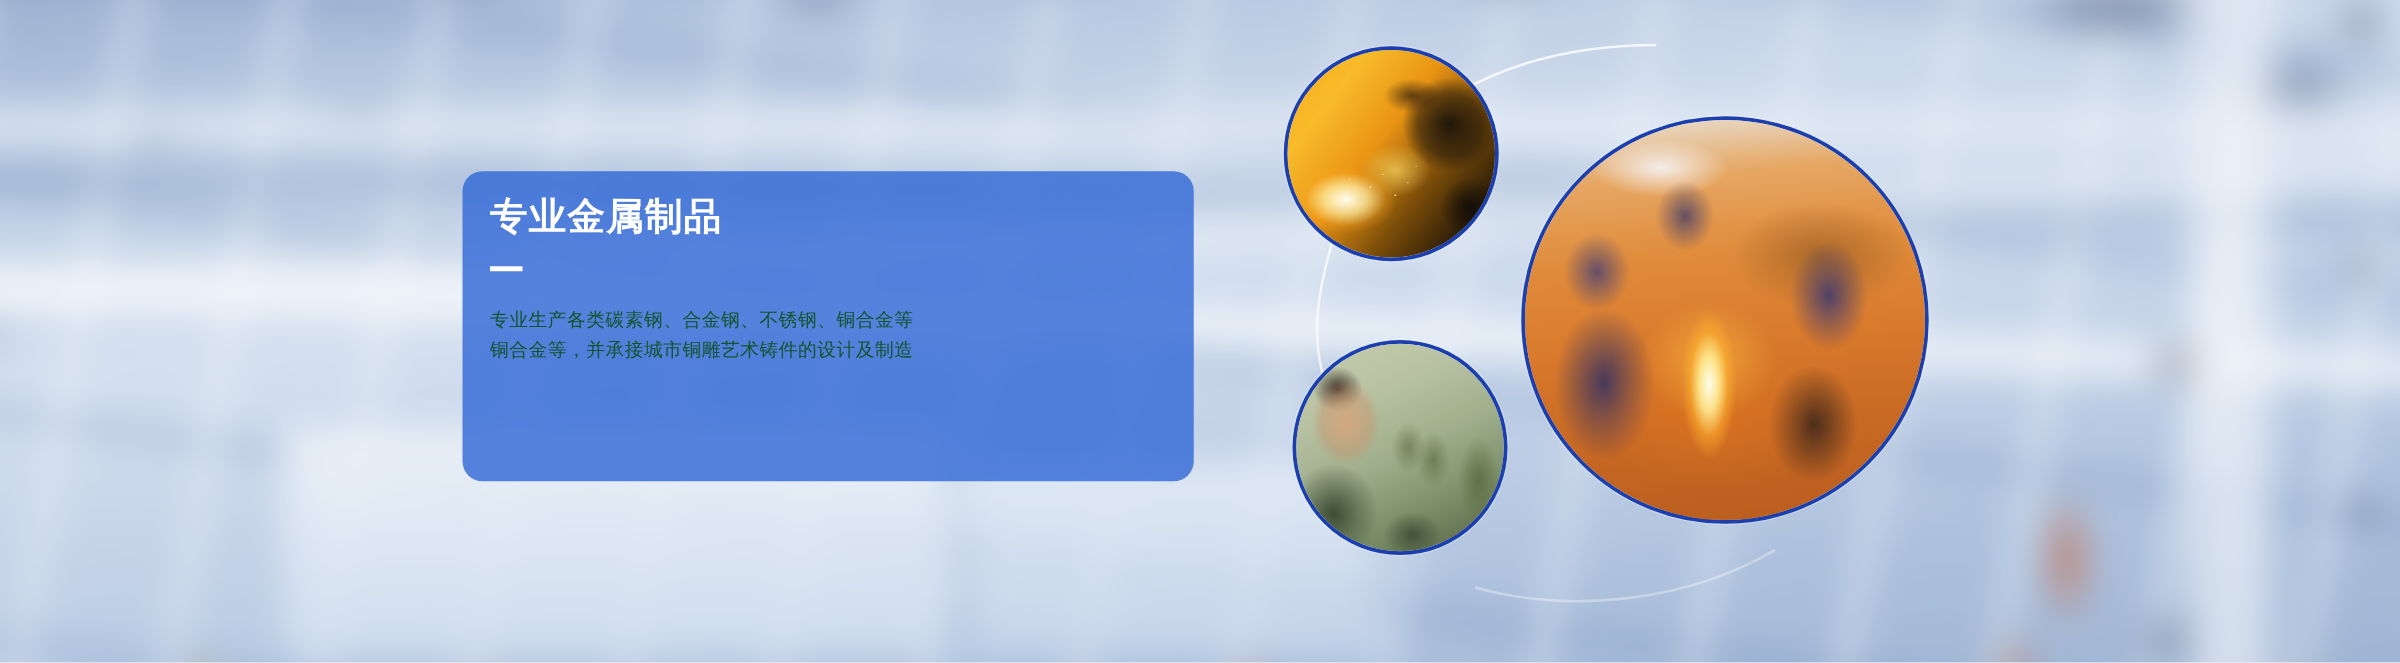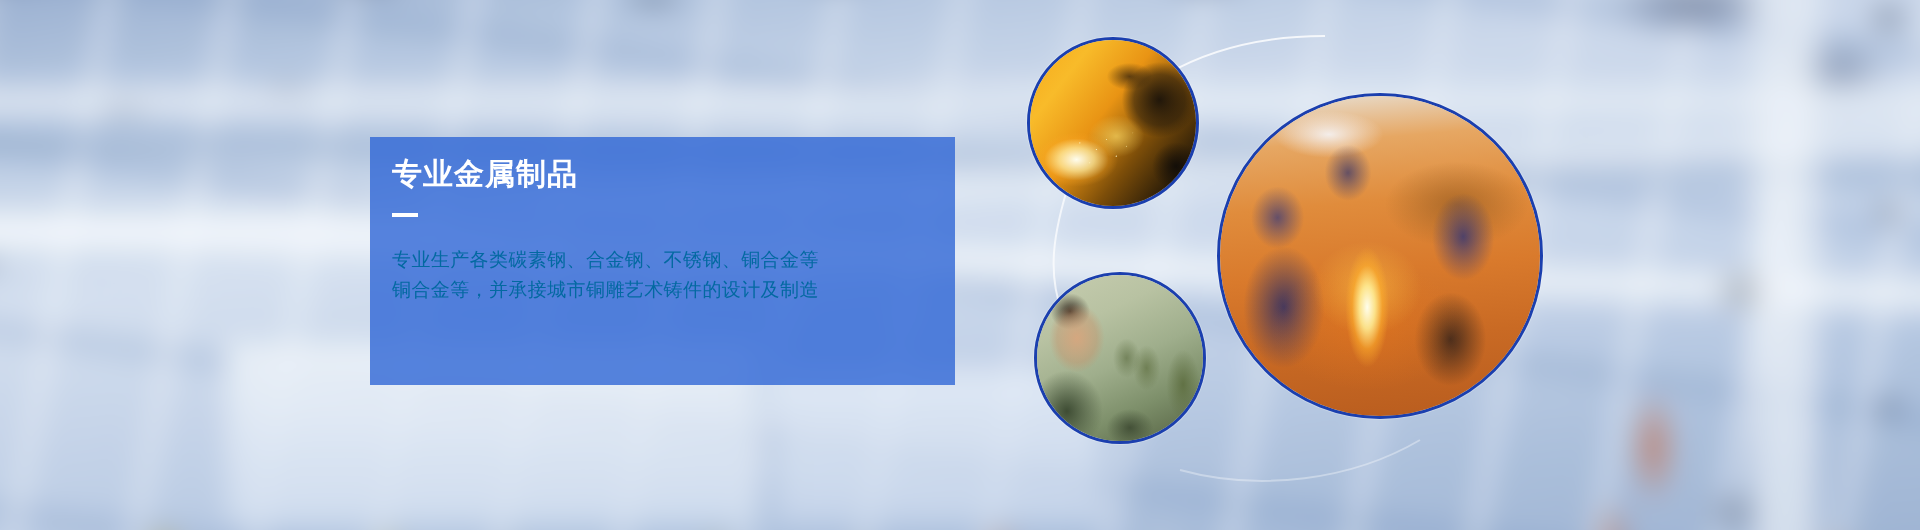--- a/index.html
+++ b/index.html
@@ -135,20 +135,21 @@
   }
 
   
   .text-panel {
     position: absolute;
     left: 370px;
     top: 137px;
     width: 585px;
     height: 248px;
     background: rgba(48,103,214,0.80);
+    border-radius: 16px;
   }
   .panel-inner {
     position: absolute;
     left: 22px;
     top: 0;
     right: 10px;
   }
   .panel-title {
     margin: 0;
     padding-top: 18px;
@@ -161,22 +162,22 @@
   }
   .panel-divider {
     width: 26px;
     height: 4px;
     background: #ffffff;
     margin-top: 20px;
   }
   .panel-desc {
     margin: 0;
     padding-top: 27px;
-    font-size: 19px;
-    color: #0369a1;
+    font-size: 15px;
+    color: #14532d;
     line-height: 1.62;
     letter-spacing: 0.4px;
   }
   .panel-desc .line { display: block; white-space: nowrap; }
 
   
   .arcs {
     position: absolute;
     inset: 0;
     pointer-events: none;

